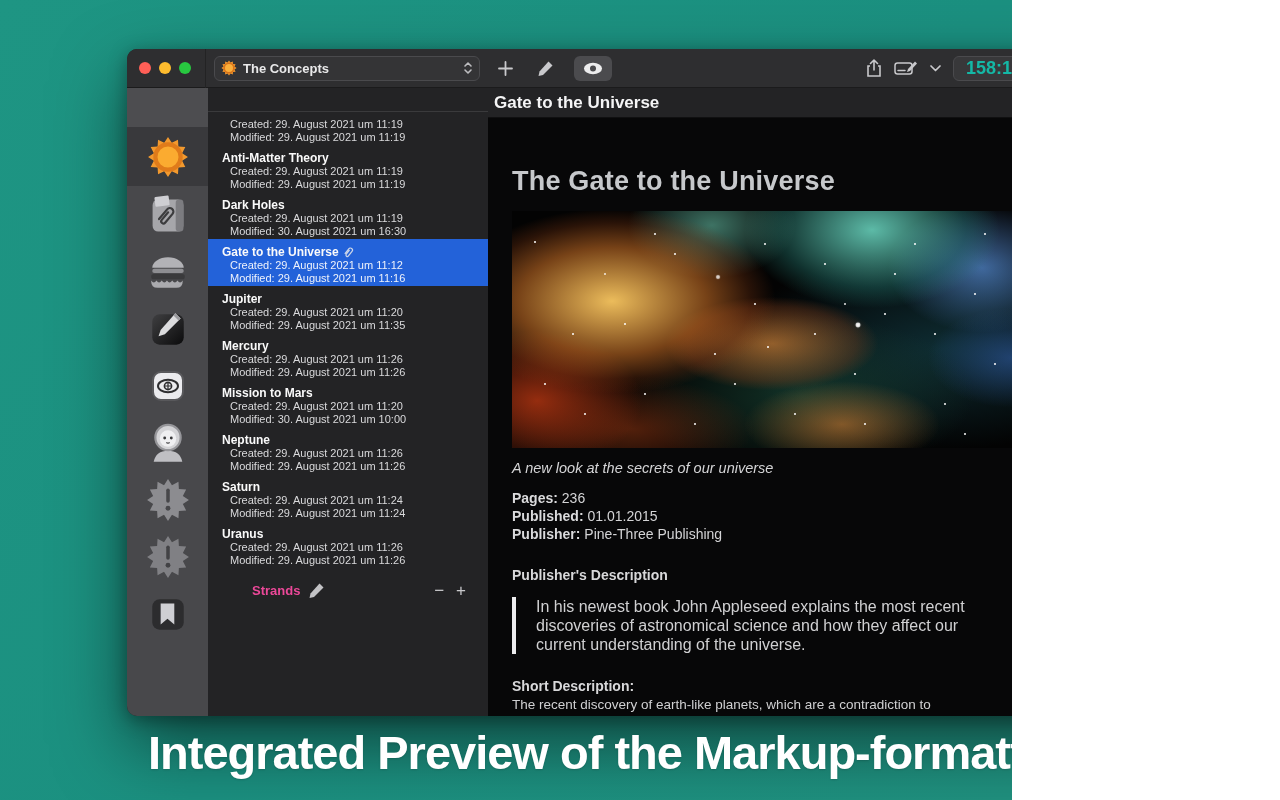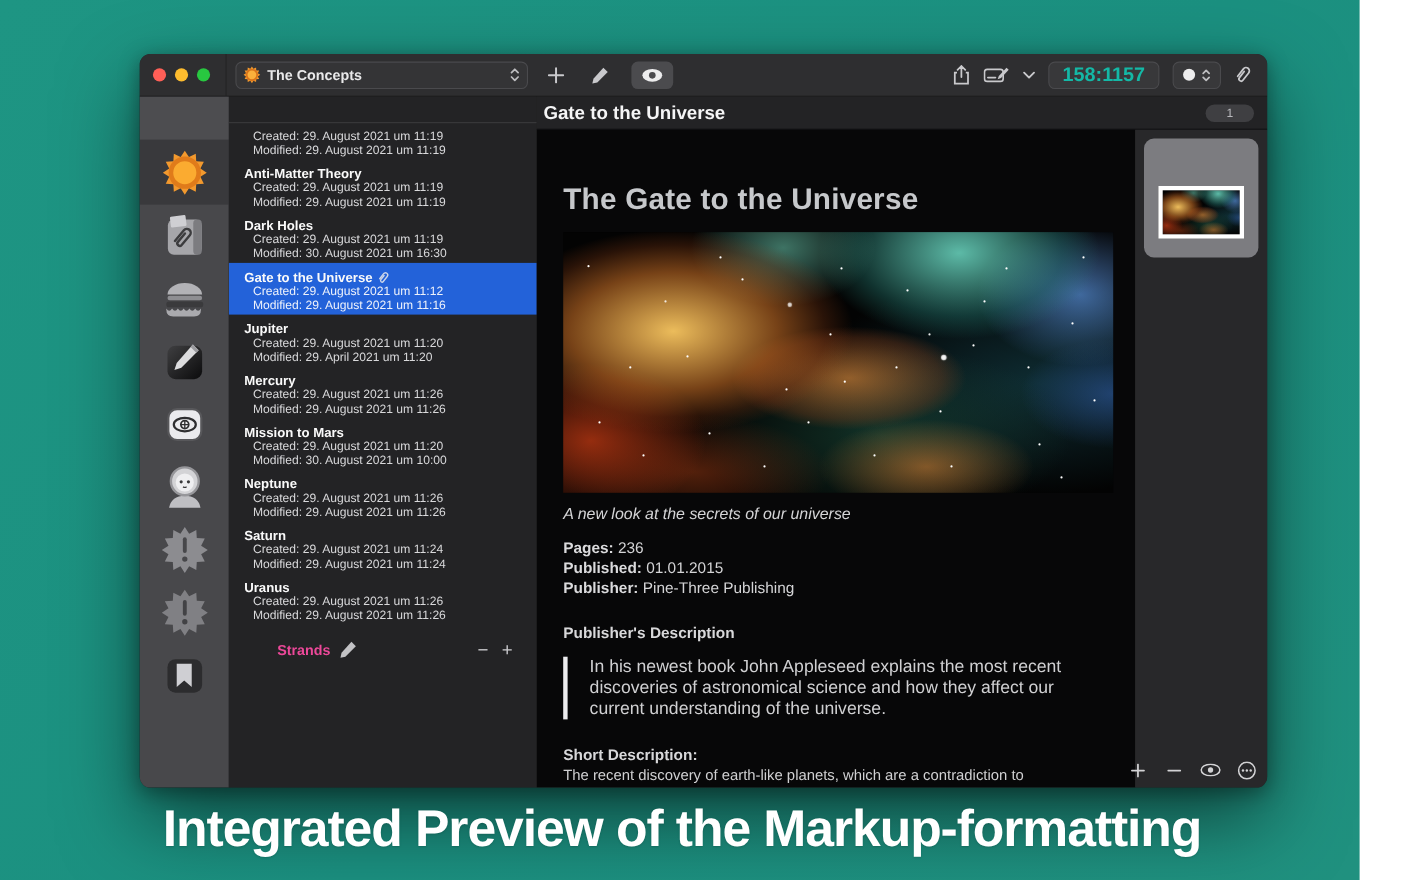--- a/index.html
+++ b/index.html
@@ -1,19 +1,19 @@
 <!DOCTYPE html>
 <html><head>
 <meta charset="utf-8">
 <style>
   * { margin:0; padding:0; box-sizing:border-box; }
   html,body { width:1280px; height:800px; overflow:hidden; }
   body { font-family:"Liberation Sans", sans-serif; }
 
-  .screen { position:relative; width:1236px; height:800px;
+  .screen { position:relative; width:1012px; height:800px;
     background:linear-gradient(135deg,#1e9583 0%,#1b9080 55%,#20917f 100%); overflow:hidden; }
 
   
   .window { position:absolute; left:127px; top:49px; width:1025px; height:667px;
     border-radius:10px; background:#232325; box-shadow:0 30px 70px rgba(0,0,0,.5), 0 4px 18px rgba(0,0,0,.35);
     overflow:hidden; }
 
   
   .titlebar { position:absolute; left:0; top:0; right:0; height:39px; background:#2e2e30;
     border-bottom:1px solid #1b1b1c; display:flex; align-items:center; }
@@ -349,21 +349,21 @@
               </svg>
           </span>
         </div>
         <div class="meta">Created: 29. August 2021 um 11:12</div>
         <div class="meta">Modified: 29. August 2021 um 11:16</div>
       </div>
 
       <div class="note">
         <div class="title">Jupiter</div>
         <div class="meta">Created: 29. August 2021 um 11:20</div>
-        <div class="meta">Modified: 29. April 2021 um 11:20</div>
+        <div class="meta">Modified: 29. August 2021 um 11:35</div>
       </div>
 
       <div class="note">
         <div class="title">Mercury</div>
         <div class="meta">Created: 29. August 2021 um 11:26</div>
         <div class="meta">Modified: 29. August 2021 um 11:26</div>
       </div>
 
       <div class="note">
         <div class="title">Mission to Mars</div>

